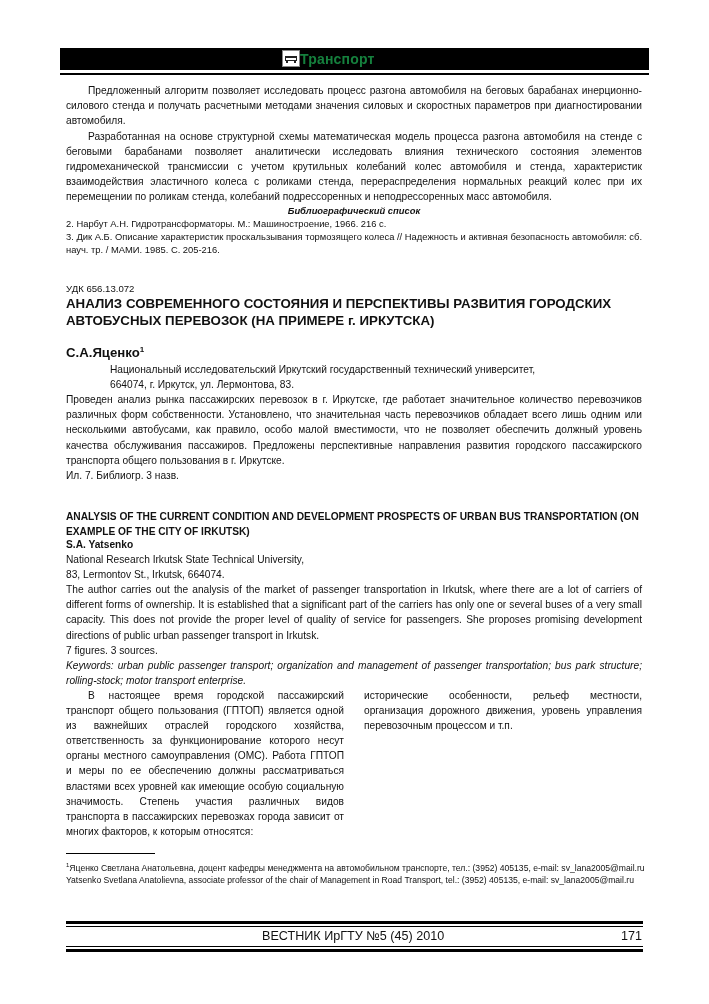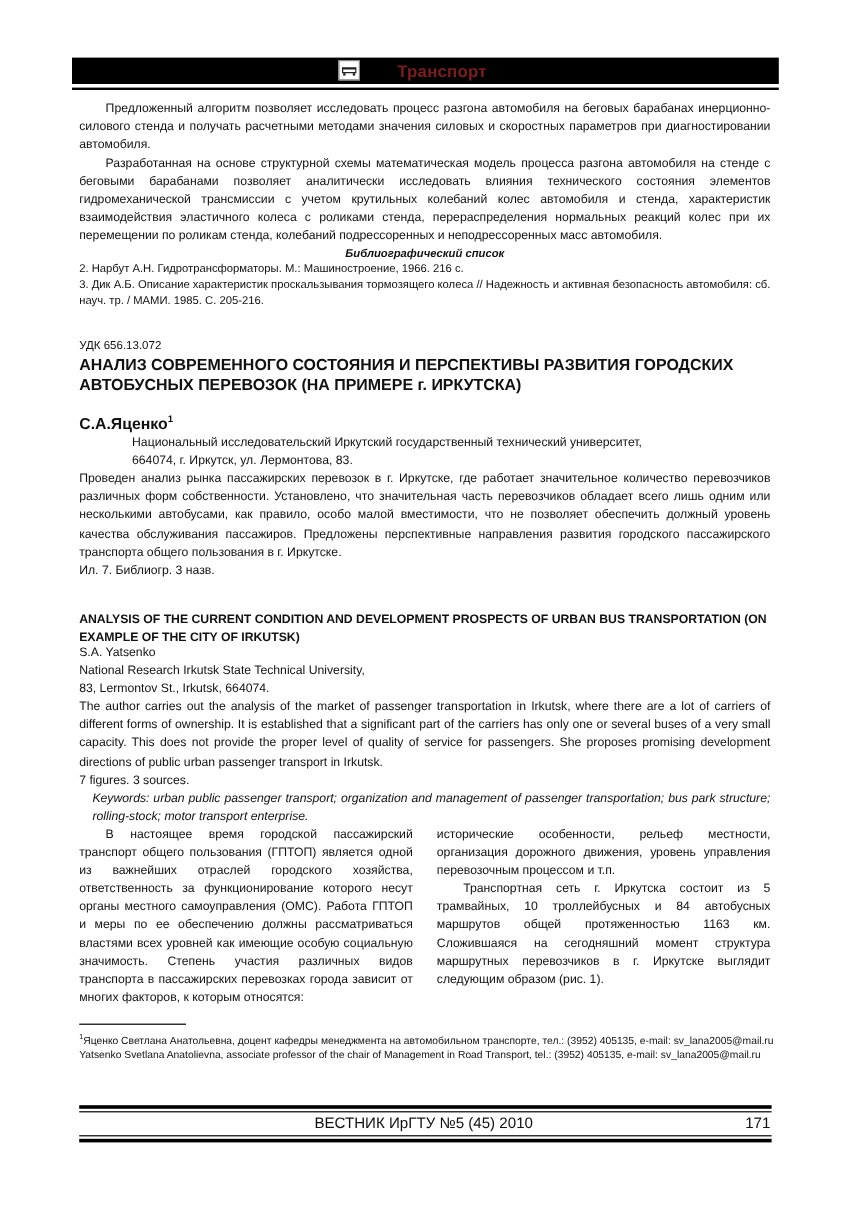--- a/index.html
+++ b/index.html
@@ -5,38 +5,38 @@
   html, body { margin: 0; padding: 0; background: #ffffff; }
   body { width: 709px; height: 1004px; position: relative; overflow: hidden;
          font-family: "Liberation Sans", "DejaVu Sans", sans-serif; color: #111; }
 
   
   .hdr-bar { position: absolute; left: 60px; top: 48px; width: 589px; height: 22px; background: #000; }
   .hdr-icon { position: absolute; left: 282px; top: 50px; width: 18px; height: 17px; background: #fff;
               border: 1px solid #888; box-sizing: border-box; }
   .hdr-icon .bus { position: absolute; left: 2px; top: 5px; width: 12px; height: 5px; border: 1px solid #222; border-top-width: 2px; box-sizing: border-box; }
   .hdr-icon .wheels { position: absolute; left: 3px; top: 10px; width: 10px; height: 2px; border-left: 2px solid #222; border-right: 2px solid #222; box-sizing: border-box; }
-  .hdr-title { position: absolute; left: 331px; top: 49px; font-weight: bold; font-size: 14px; color: #7f1d1d; letter-spacing: 0.2px; line-height: 20px; }
+  .hdr-title { position: absolute; left: 300px; top: 49px; font-weight: bold; font-size: 14px; color: #15803d; letter-spacing: 0.2px; line-height: 20px; }
   .hdr-rule { position: absolute; left: 60px; top: 73px; width: 589px; height: 2px; background: #000; }
 
   .txt { position: absolute; left: 66px; width: 576px; font-size: 10.2px; line-height: 15.2px; text-align: justify; }
   .ind { text-indent: 22px; }
   p { margin: 0; }
 
   .biblio-h { position: absolute; left: 66px; width: 576px; top: 205px; text-align: center; font-size: 9.4px; font-weight: bold; font-style: italic; }
   .biblio { position: absolute; left: 66px; width: 576px; top: 218px; font-size: 9.4px; line-height: 12.8px; text-align: justify; }
 
   .udk { position: absolute; left: 66px; top: 283px; font-size: 9.6px; font-weight: normal; }
   .title-ru { position: absolute; left: 66px; top: 295px; width: 590px; font-size: 13.3px; font-weight: bold; line-height: 17px; }
   .author-ru { position: absolute; left: 66px; top: 345px; font-size: 13.2px; font-weight: bold; }
   .author-ru sup { font-size: 8px; }
   .aff { position: absolute; left: 66px; width: 590px; font-size: 10.2px; line-height: 15.2px; }
 
   .title-en { position: absolute; left: 66px; top: 509px; width: 590px; font-size: 10.2px; font-weight: bold; line-height: 15.2px; }
-  .author-en { position: absolute; left: 66px; top: 539px; font-size: 10.2px; font-weight: normal; }
+  .author-en { position: absolute; left: 66px; top: 539px; font-size: 10.2px; font-weight: bold; }
 
   .col { position: absolute; width: 278px; font-size: 10.2px; line-height: 15.1px; text-align: justify; }
   .col-left { left: 66px; top: 688px; }
   .col-right { left: 364px; top: 688px; }
 
   .fn-rule { position: absolute; left: 66px; top: 853px; width: 89px; height: 1px; background: #000; }
   .fn { position: absolute; left: 66px; top: 859px; width: 590px; font-size: 8.6px; line-height: 12.4px; }
   .fn sup { font-size: 6px; }
 
   .ft-top1 { position: absolute; left: 66px; top: 921px; width: 577px; height: 3px; background: #000; }
@@ -82,29 +82,28 @@
 
 <div class="title-en">ANALYSIS OF THE CURRENT CONDITION AND DEVELOPMENT PROSPECTS OF URBAN BUS TRANSPORTATION (ON EXAMPLE OF THE CITY OF IRKUTSK)</div>
 <div class="author-en">S.A. Yatsenko</div>
 <div class="aff" style="top:552px;">
   <p>National Research Irkutsk State Technical University,</p>
   <p>83, Lermontov St., Irkutsk, 664074.</p>
 </div>
 <div class="txt" style="top:582px;">
   <p>The author carries out the analysis of the market of passenger transportation in Irkutsk, where there are a lot of carriers of different forms of ownership. It is established that a significant part of the carriers has only one or several buses of a very small capacity. This does not provide the proper level of quality of service for passengers. She proposes promising development directions of public urban passenger transport in Irkutsk.</p>
   <p>7 figures. 3 sources.</p>
-  <p style="font-style:italic;margin-left:11px;">Keywords: urban public passenger transport; organization and management of passenger transportation; bus park structure; rolling-stock; motor transport enterprise.</p>
+  <p style="font-style:italic;">Keywords: urban public passenger transport; organization and management of passenger transportation; bus park structure; rolling-stock; motor transport enterprise.</p>
 </div>
 
 <div class="col col-left">
   <p class="ind">В настоящее время городской пассажирский транспорт общего пользования (ГПТОП) является одной из важнейших отраслей городского хозяйства, ответственность за функционирование которого несут органы местного самоуправления (ОМС). Работа ГПТОП и меры по ее обеспечению должны рассматриваться властями всех уровней как имеющие особую социальную значимость. Степень участия различных видов транспорта в пассажирских перевозках города зависит от многих факторов, к которым относятся:</p>
 </div>
 <div class="col col-right">
   <p>исторические особенности, рельеф местности, организация дорожного движения, уровень управления перевозочным процессом и т.п.</p>
-  <p class="ind">Транспортная сеть г. Иркутска состоит из 5 трамвайных, 10 троллейбусных и 84 автобусных маршрутов общей протяженностью 1163 км. Сложившаяся на сегодняшний момент структура маршрутных перевозчиков в г. Иркутске выглядит следующим образом (рис. 1).</p>
 </div>
 
 <div class="fn-rule"></div>
 <div class="fn">
   <p><sup>1</sup><span>Яценко Светлана Анатольевна, доцент кафедры менеджмента на автомобильном транспорте, тел.: (3952) 405135, e-mail: sv_lana2005@mail.ru</span></p>
   <p>Yatsenko Svetlana Anatolievna, associate professor of the chair of Management in Road Transport, tel.: (3952) 405135, e-mail: sv_lana2005@mail.ru</p>
 </div>
 
 <div class="ft-top1"></div>
 <div class="ft-top2"></div>

